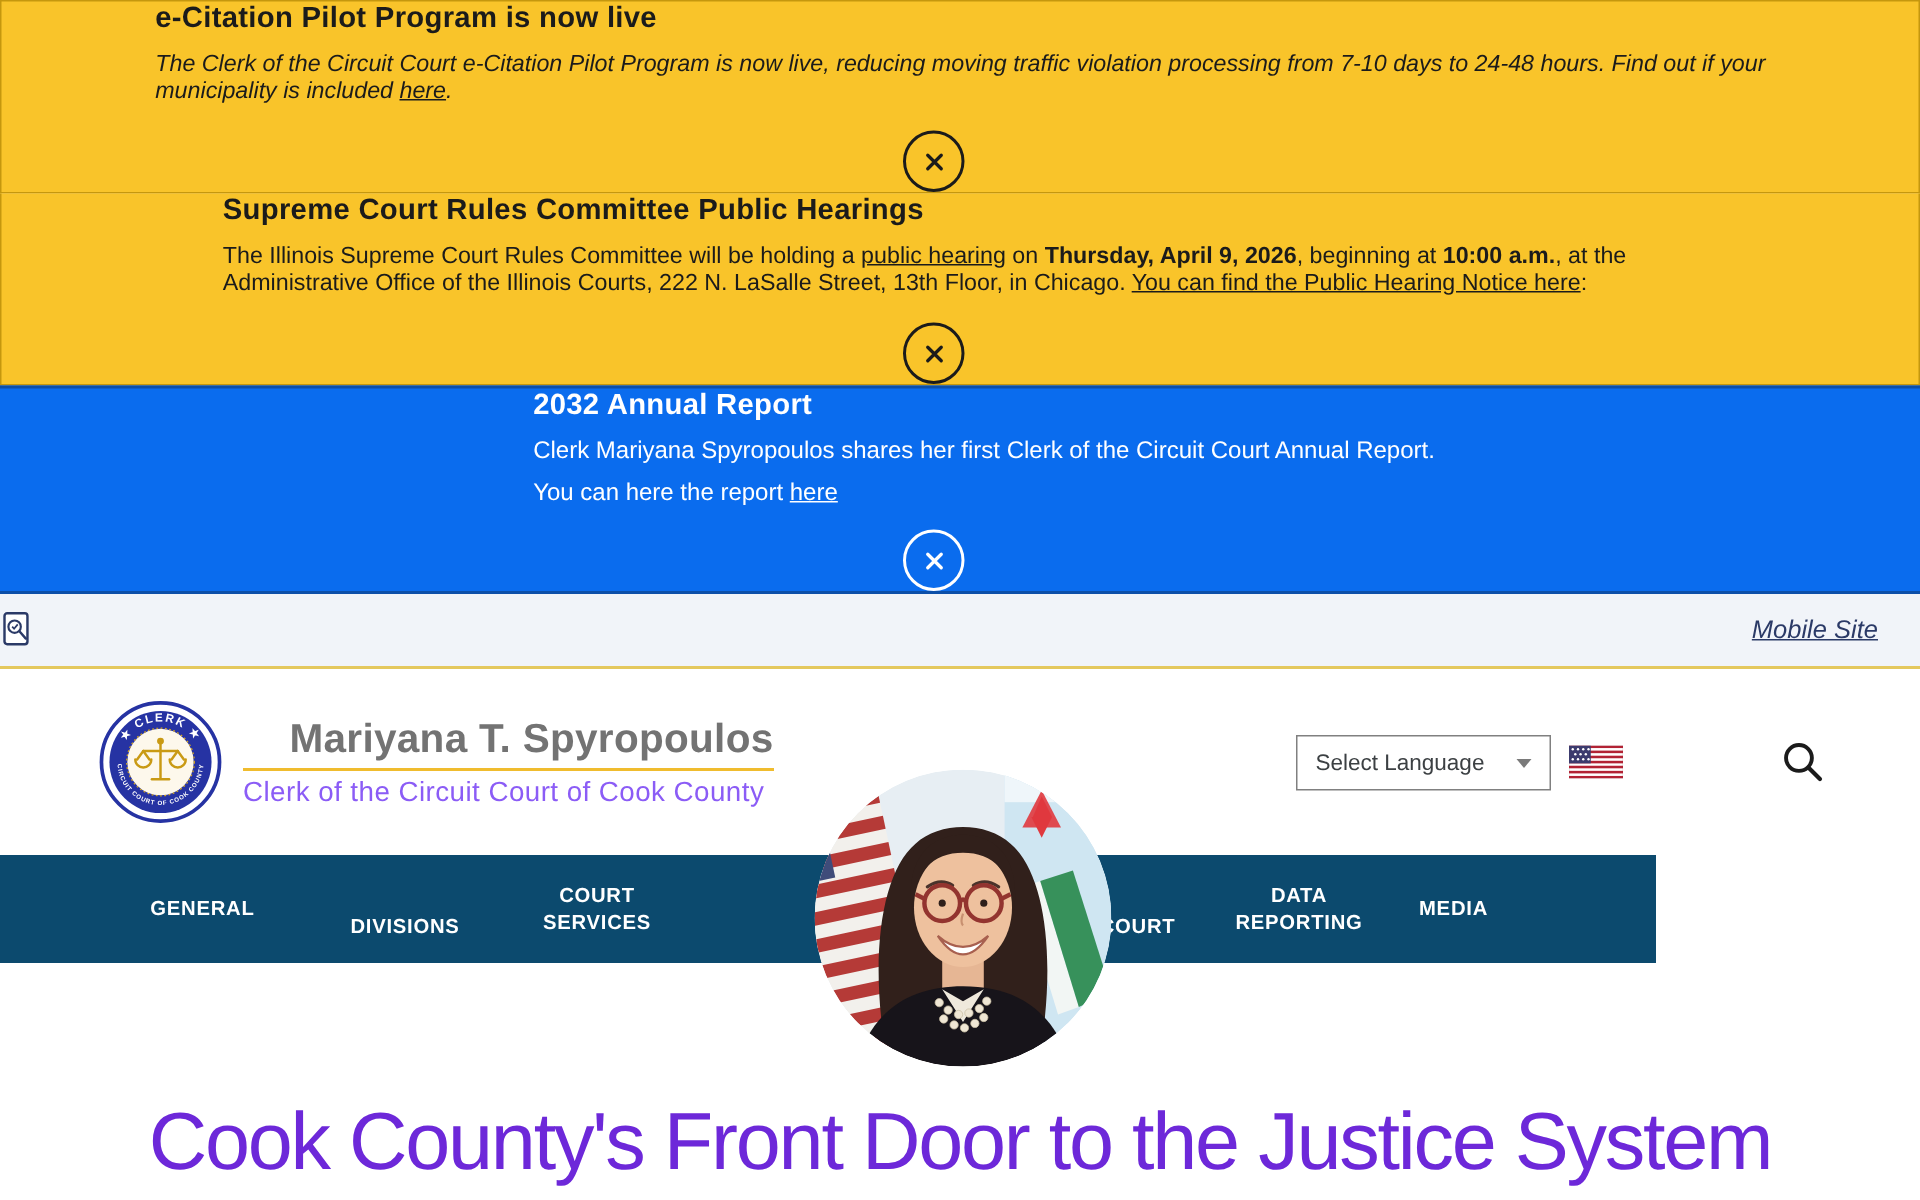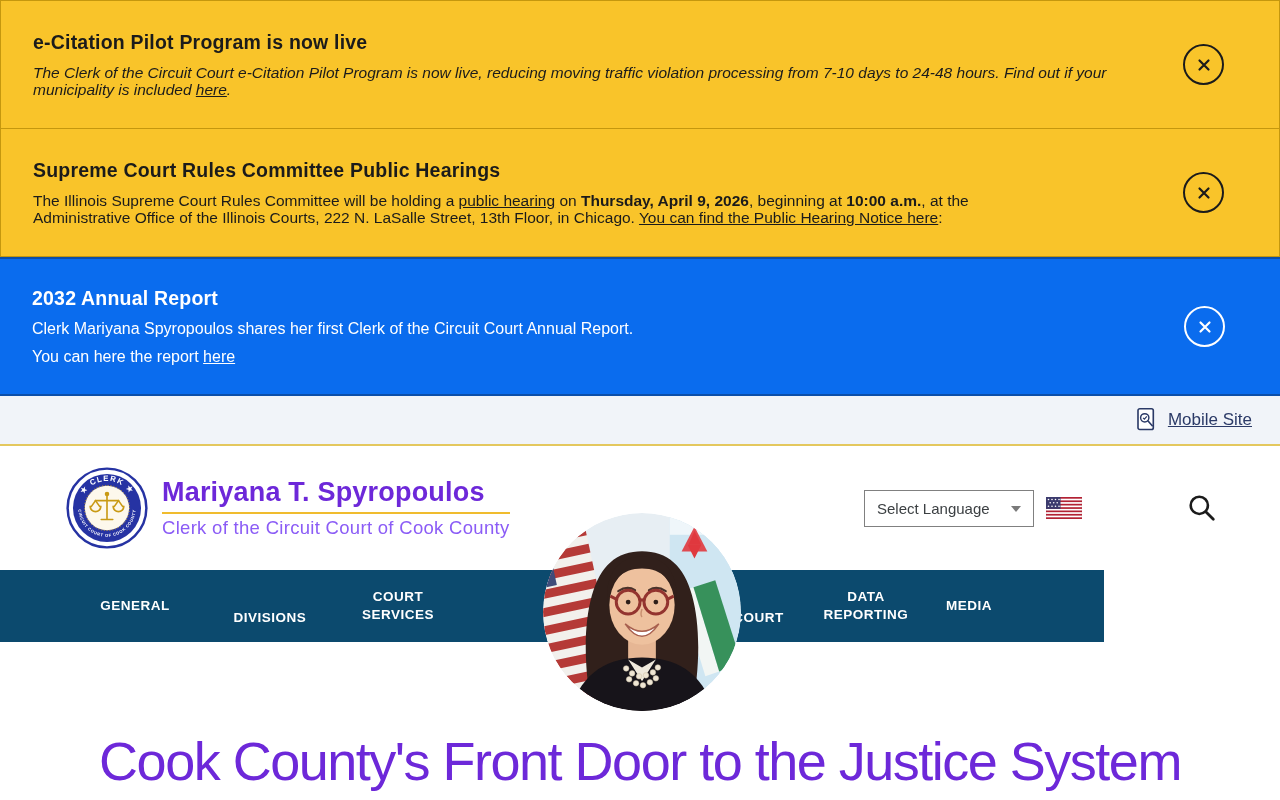--- a/index.html
+++ b/index.html
@@ -4,21 +4,21 @@
 <style>
   * { box-sizing: border-box; margin: 0; padding: 0; }
   html,body { width:1280px; height:800px; overflow:hidden; }
   body {
     font-family: "Liberation Sans", sans-serif;
     background:#ffffff;
     position:relative;
   }
 
   
-  .alert { display:flex; align-items:center; width:1280px; }
+  .alert { display:flex; align-items:center; width:1280px;flex-direction:column; }
   .alert--yellow {
     background:#F9C42A;
     border:1px solid #C5970E;
     color:#1B1B1B;
     height:129px;
   }
   .alert--yellow + .alert--yellow { height:128px; border-top:none; }
   .alert--blue  {
     background:#0A6CEE;
     border-top:2px solid #0C4FA9;
@@ -43,37 +43,37 @@
     background:transparent; color:inherit;
     display:flex; align-items:center; justify-content:center;
     cursor:pointer;
   }
 
   
   .utility-bar {
     height:50px; width:1280px;
     background:#F1F4F9;
     border-bottom:2px solid #E4C85E;
-    display:flex; align-items:center; justify-content:flex-end;
-    gap:9px; padding-right:28px;
+    display:flex; align-items:center; justify-content:space-between;
+    gap:9px; padding-right:28px;font-style:italic;
   }
   .utility-bar a {
     color:#2B3A67; font-size:17px; text-decoration:underline; cursor:pointer;
   }
 
   
   .site-header {
     height:124px; width:1280px; background:#fff;
     display:flex; align-items:center;
     padding-left:66px; padding-right:64px;
   }
   .brand { display:flex; align-items:center; cursor:pointer; }
   .brand-text { margin-left:14px; }
   .brand-title {
-    font-size:27px; font-weight:bold; color:#6d28d9; letter-spacing:.2px;
+    font-size:27px; font-weight:bold; color:#737373; letter-spacing:.2px;margin-left:31px;
   }
   .brand-divider { height:2px; background:#F0BC2E; margin:4px 0 3px 0; }
   .brand-subtitle {
     font-size:18.5px; color:#8b5cf6; letter-spacing:.3px; font-weight:400;
   }
   .header-right { margin-left:auto; display:flex; align-items:center; }
   .lang-select {
     width:170px; height:37px; background:#fff;
     border:1px solid #808080;
     display:flex; align-items:center; padding:0 12px;

